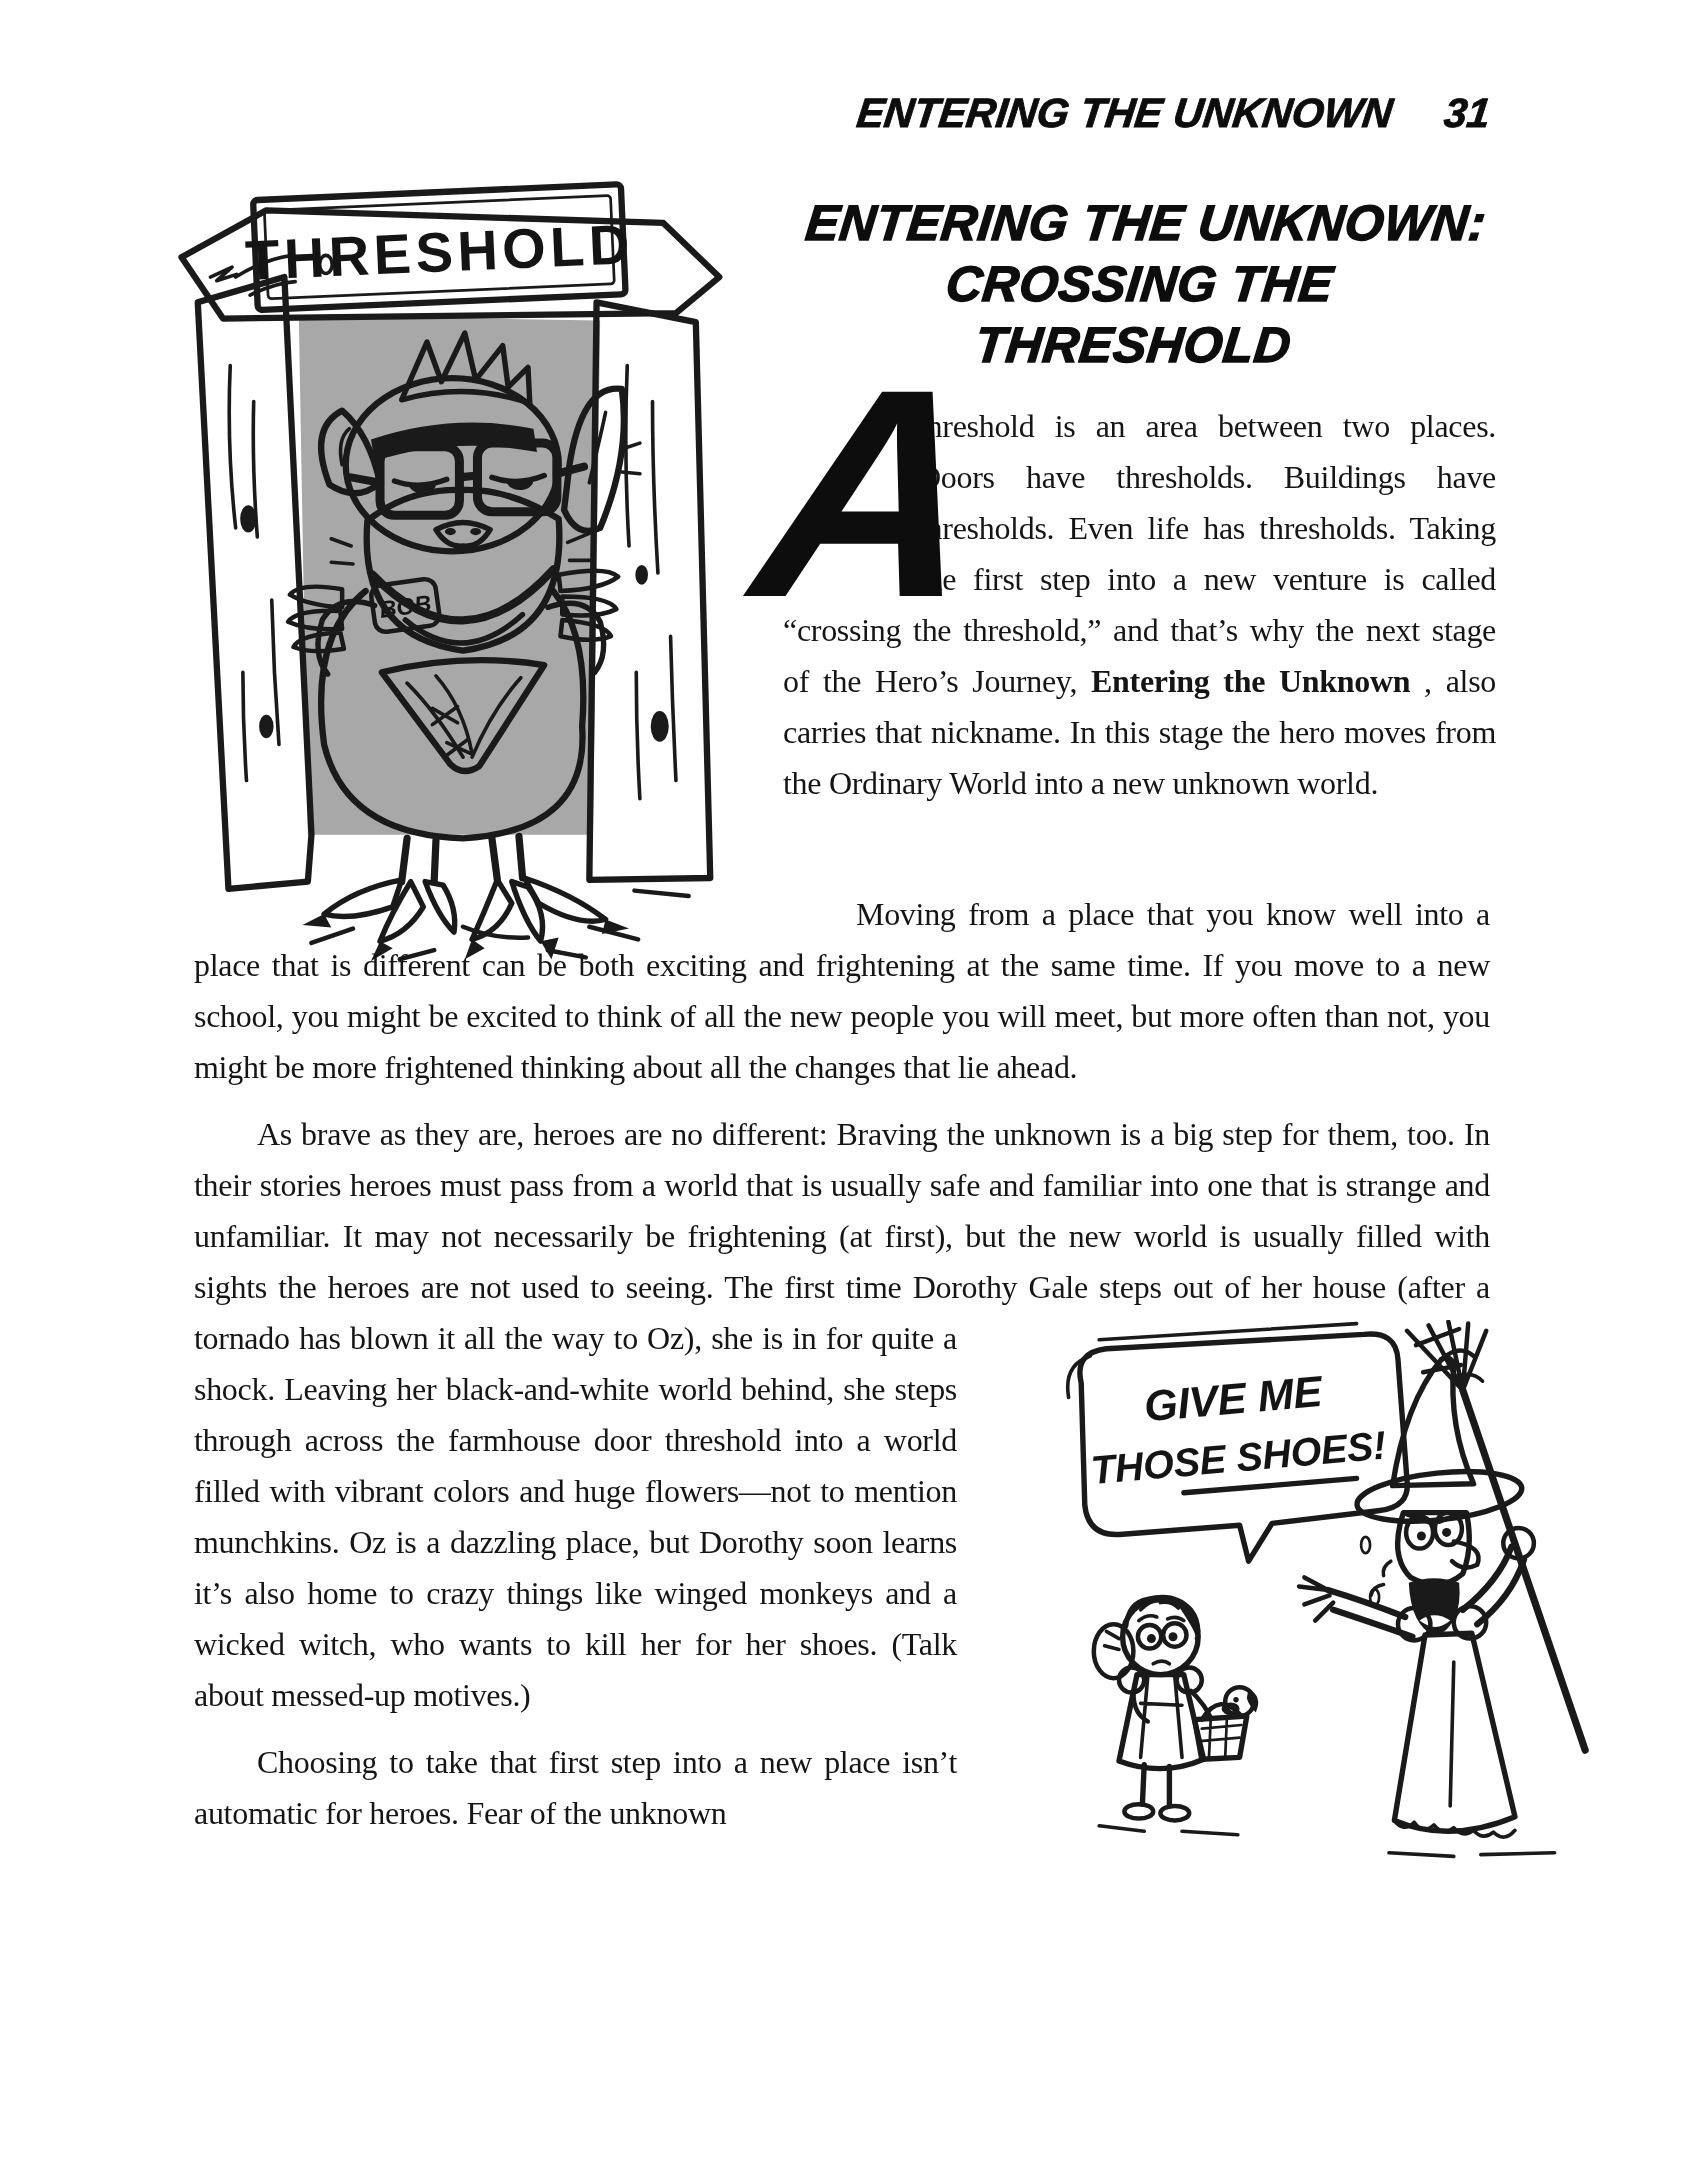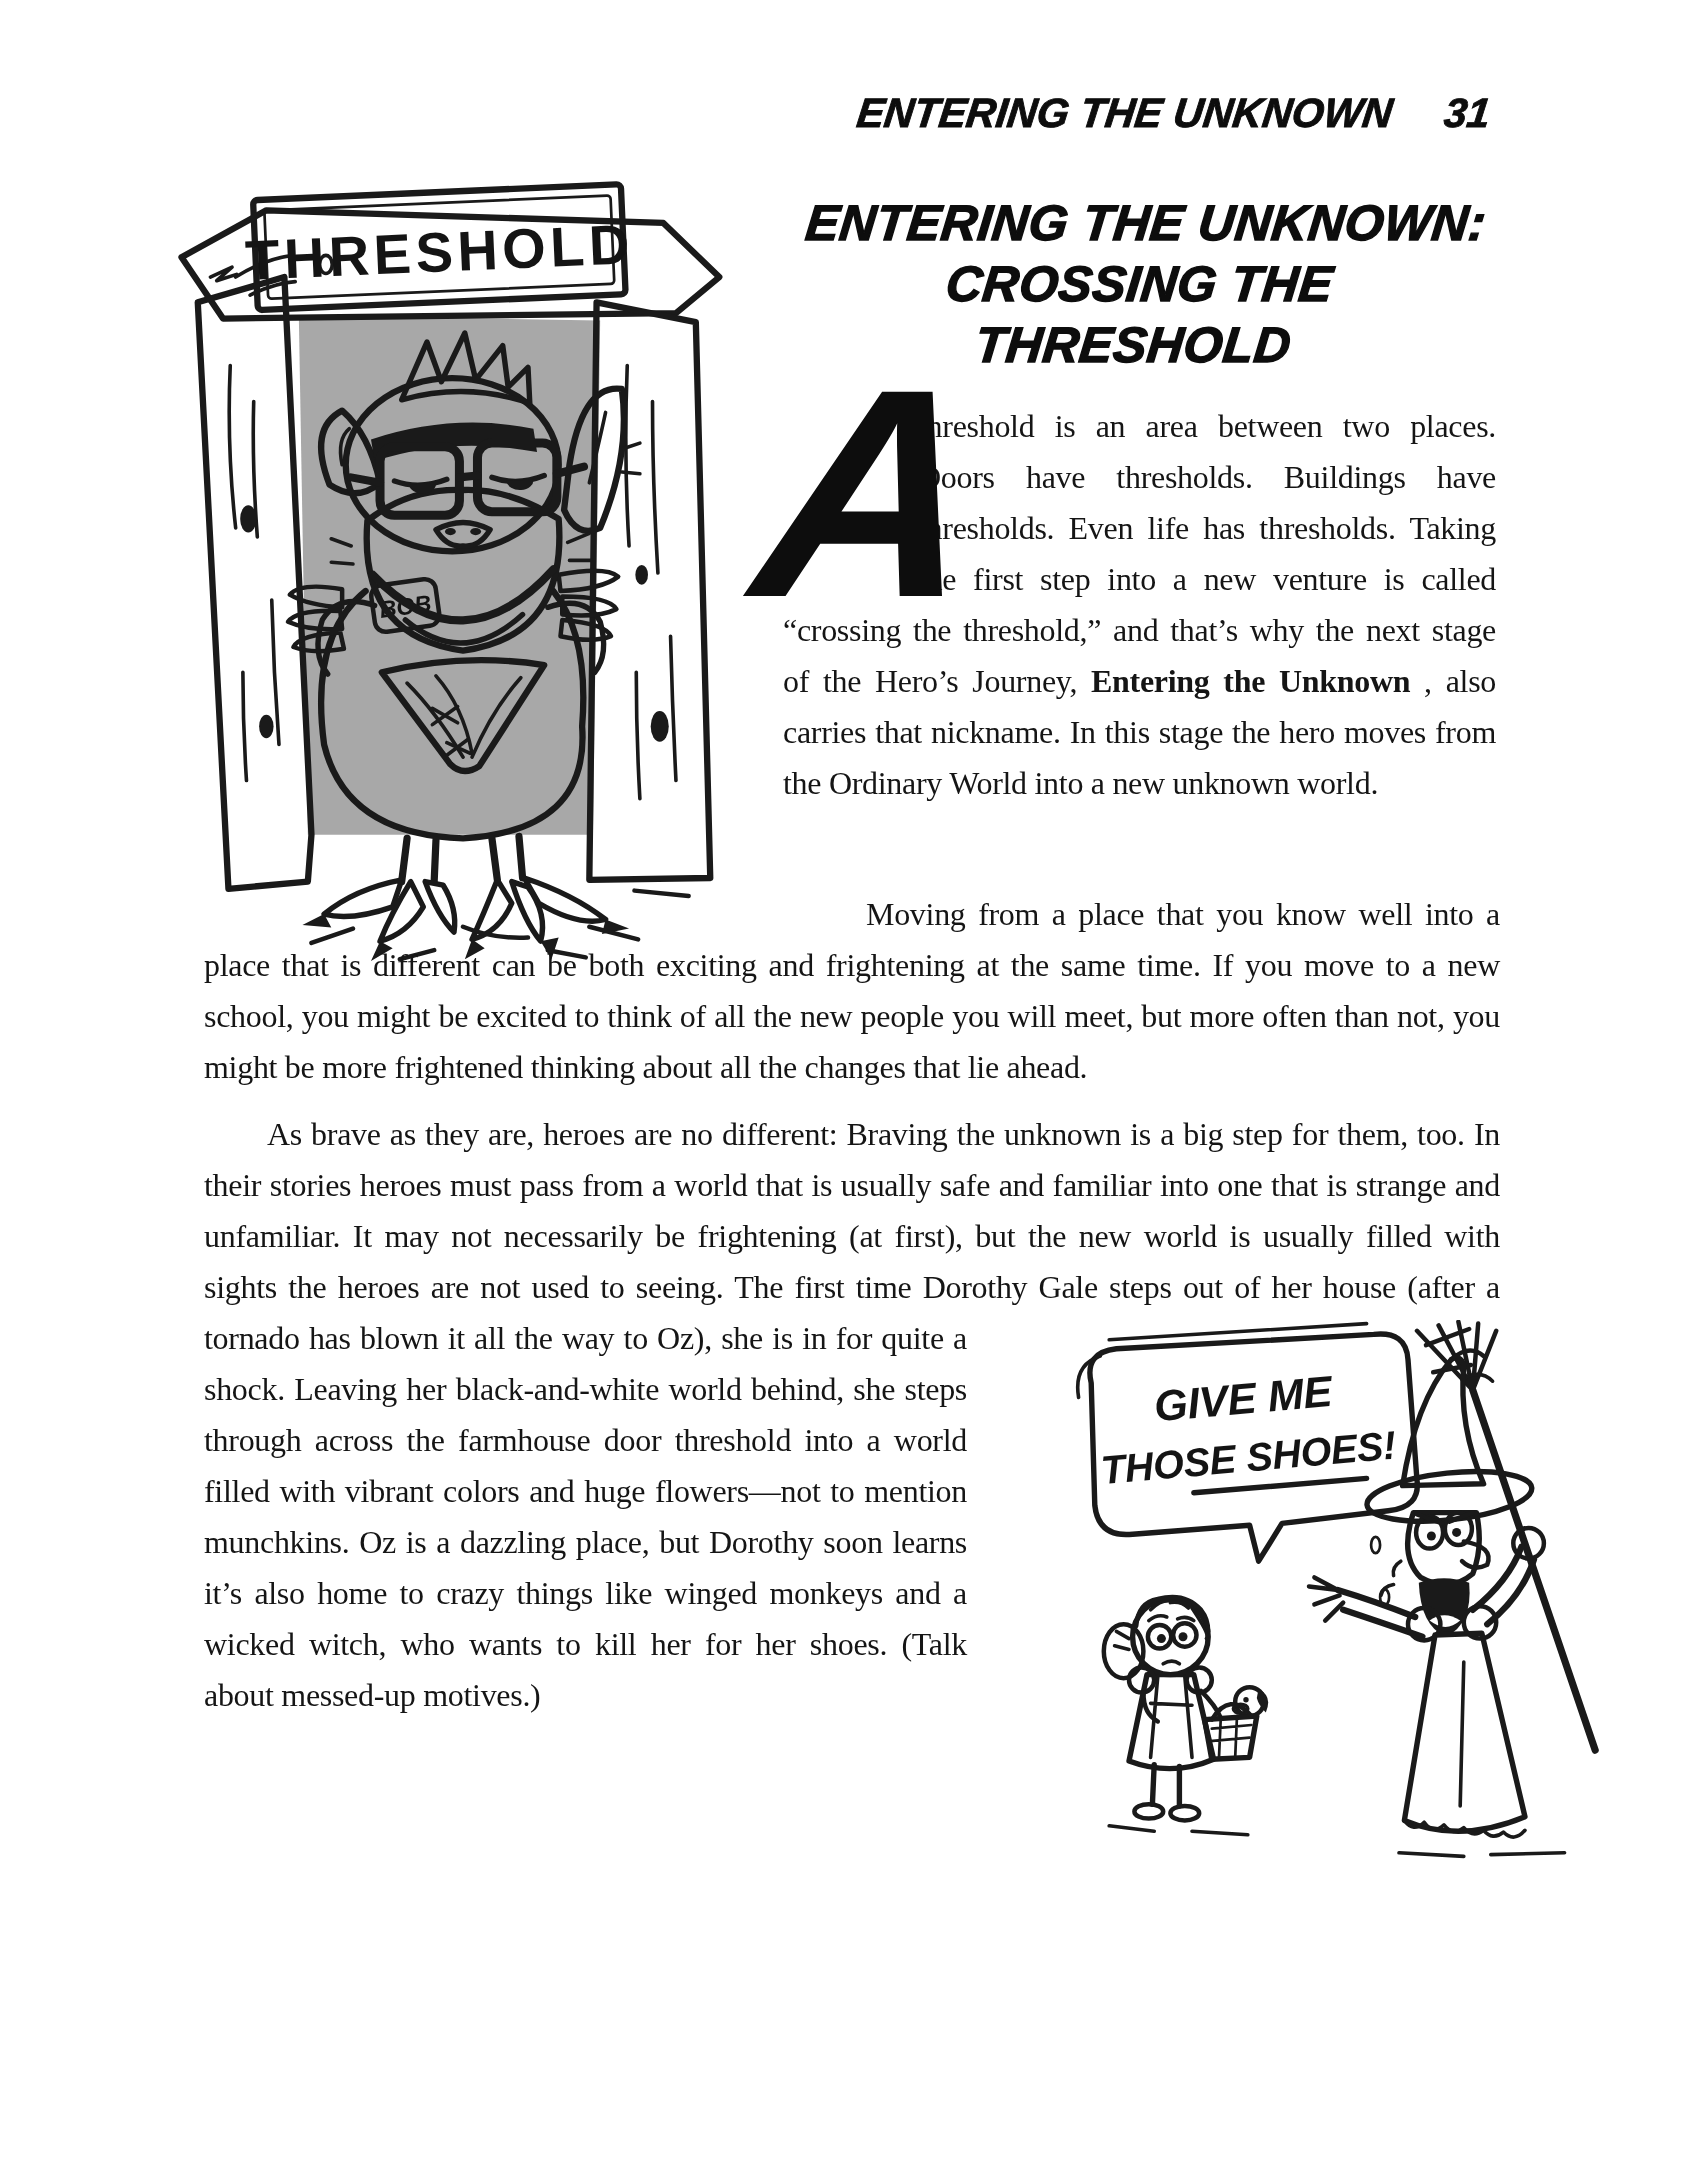--- a/index.html
+++ b/index.html
@@ -37,21 +37,21 @@
   .chapter-title span { display:block; }
   .drop-cap-box {
     float:left; width:135px; height:154px; position:relative;
   }
   .drop-cap-glyph {
     position:absolute; top:-25px; left:-7.2px;
     font-size:297px; line-height:234px;
     transform:skewX(-7deg); transform-origin:left top;
   }
   
-  .flow-col { position:absolute; left:204px; top:889px; width:1296px; }
+  .flow-col { position:absolute; left:194px; top:889px; width:1296px; }
   .para-image-wrap { text-indent:662px; }
   .para-indent { text-indent:63px;margin-top:16px; }
   .witch-float {
     float:right; width:558px; height:542px;
     margin:7.2px -52px 0 27px;
   }
   strong { font-weight:bold; }
   .ink { stroke:#1a1a1a; stroke-linecap:round; stroke-linejoin:round; fill:none; }
   .svgtxt { font-family:"Liberation Sans", sans-serif; font-weight:bold; fill:#141414; }
 </style>
@@ -244,16 +244,17 @@
 
             <path class="ink" d="M108 494 L106 538 M136 496 L136 540" stroke-width="6"></path>
             <ellipse class="ink" cx="102" cy="546" rx="16" ry="8" fill="#ffffff" stroke-width="5"></ellipse>
             <ellipse class="ink" cx="142" cy="548" rx="16" ry="8" fill="#ffffff" stroke-width="5"></ellipse>
             <path class="ink" d="M58 562 l50 6 M150 568 l62 4 M380 592 l72 4 M482 594 l82 -2" stroke-width="4"></path>
           </g>
         </svg>
       </span>
       <span>way to Oz), she is in for quite a shock. Leaving her black-and-white world behind, she steps through across the farmhouse door threshold into a world filled with vibrant colors and huge flowers—not to mention munchkins. Oz is a dazzling place, but Dorothy soon learns it’s also home to crazy things like winged monkeys and a wicked witch, who wants to kill her for her shoes. (Talk about messed-up motives.)</span>
     </p>
+    <p class="bodytext para-indent">Choosing to take that first step into a new place isn’t automatic for heroes. Fear of the unknown</p>
   </section>
 
 </div>
 
 
 </body></html>

